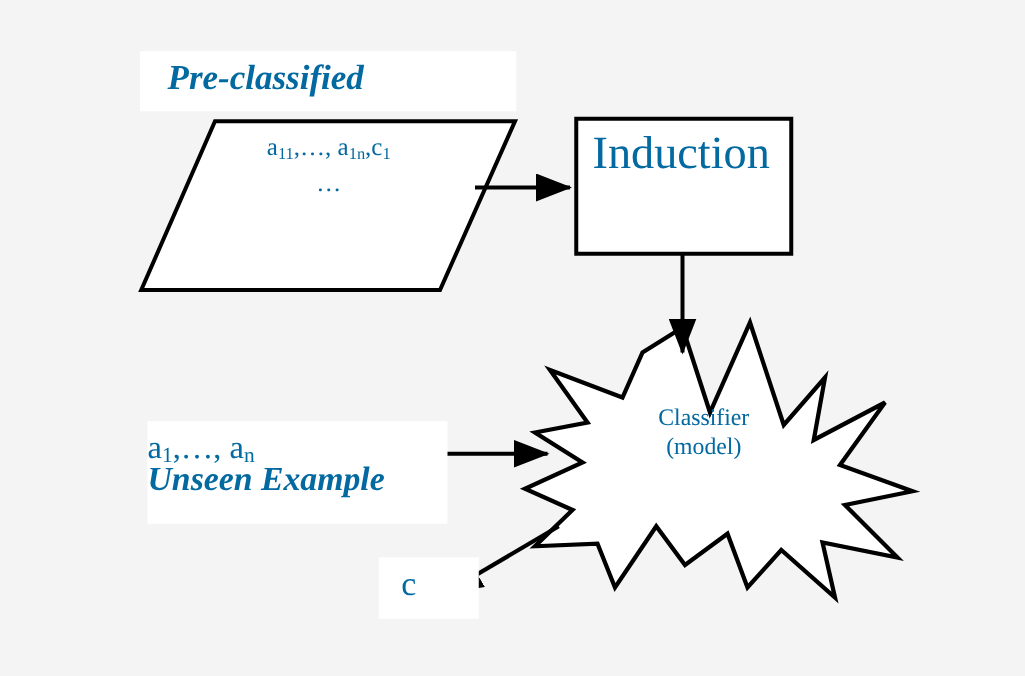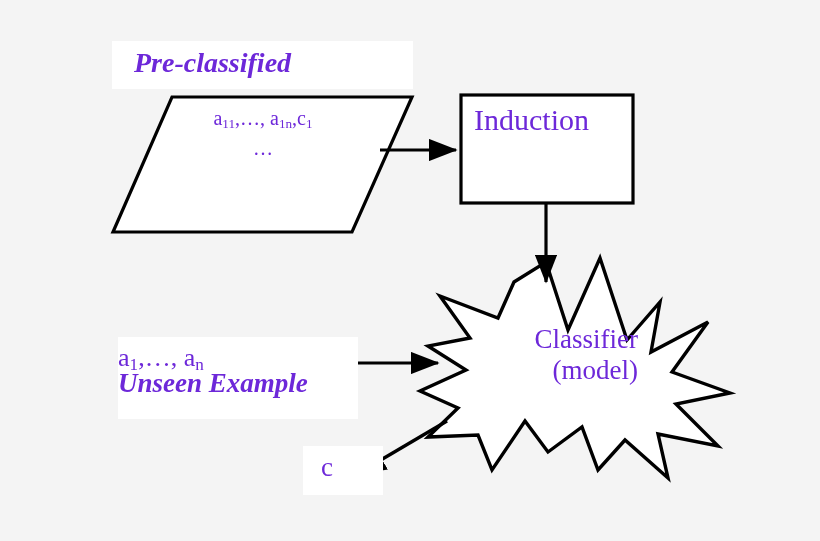--- a/index.html
+++ b/index.html
@@ -27,21 +27,21 @@
     height: 541px;
   }
   .label-box {
     position: absolute;
     background: #ffffff;
     box-sizing: border-box;
   }
   .txt {
     position: absolute;
     white-space: nowrap;
-    color: #6d28d9;
+    color: #0369a1;
     line-height: 1.05;
   }
   .italic-bold {
     font-style: italic;
     font-weight: bold;
   }
   .plain {
     font-style: normal;
     font-weight: normal;
   }
@@ -68,33 +68,33 @@
     margin-bottom: 7px;
   }
   #dataset-lines sub {
     font-size: 0.66em;
     vertical-align: -0.22em;
   }
   #induction-box-text {
     left: 474px;
     top: 104px;
     width: 150px;
-    font-size: 30px;
+    font-size: 37px;
     text-align: left;
   }
   #induction-box-text span {
     display: block;
     margin-bottom: 4px;
   }
   #classifier-text {
     left: 488px;
     top: 325px;
     width: 150px;
-    font-size: 27px;
-    text-align: right;
+    font-size: 19px;
+    text-align: center;
   }
   #classifier-text span {
     display: block;
     margin-bottom: 3px;
   }
   #unseen-label-box {
     left: 118px;
     top: 337px;
     width: 240px;
     height: 82px;

